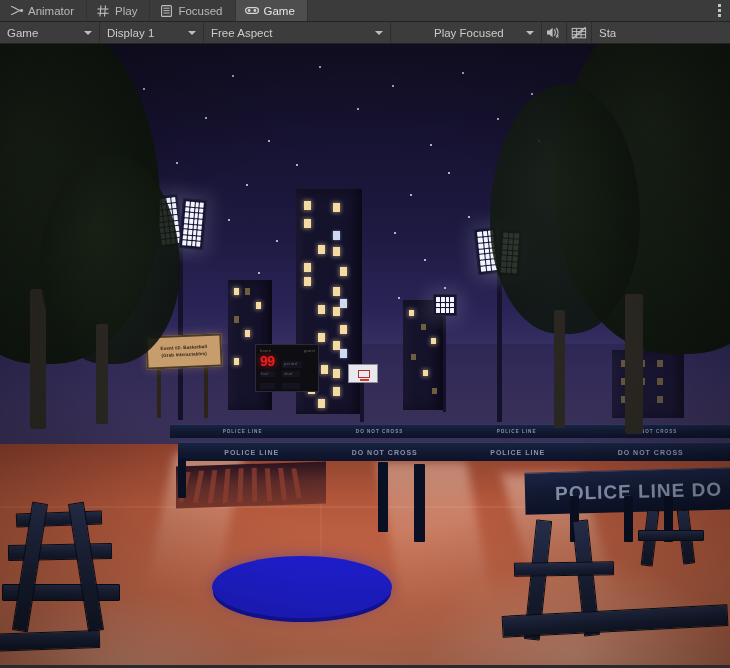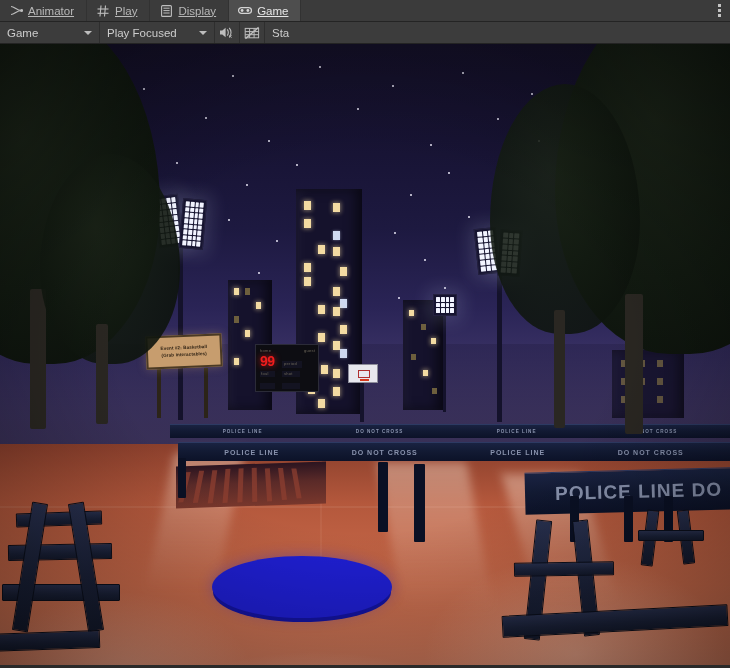--- a/index.html
+++ b/index.html
@@ -17,21 +17,21 @@
     background: #3b3b3b;
     display: flex; align-items: stretch;
     border-bottom: 1px solid #242424;
   }
   .tab {
     display: flex; align-items: center; gap: 5px;
     padding: 0 12px 0 9px;
     font-size: 11.5px; color: #b8b8b8;
     background: #3b3b3b;
     border-right: 1px solid #323232;
-    cursor: default; user-select: none; text-decoration: underline;
+    cursor: default; user-select: none;
   }
   .tab.active { background: #4e4e4e; color: #e6e6e6; }
   .tab .ticon { width: 14px; height: 13px; display: inline-flex; align-items: center; justify-content: center; opacity: .92; }
   .tab .ticon svg { display: block; }
   .tabspacer { flex: 1; background: #3b3b3b; }
   .kebab {
     width: 22px; display: flex; flex-direction: column;
     align-items: center; justify-content: center; gap: 2px;
     background: #3b3b3b;
   }
@@ -61,21 +61,21 @@
   .tb-game { width: 100px; }
   .tb-display { width: 104px; }
   .tb-aspect { flex: 0 0 187px; }
   .tb-scale { display: flex; align-items: center; gap: 6px; padding: 0 9px; }
   .slider { display: flex; align-items: center; }
   .slider .knob {
     width: 11px; height: 11px; border-radius: 50%;
     background: #9a9a9a; display: block;
   }
   .slider .track { width: 26px; height: 2px; background: #9a9a9a; display: block; }
-  .tb-play { width: 115px; }
+  .tb-play { width: 115px; margin-left: 36px; }
   .iconbtn {
     width: 25px; display: flex; align-items: center; justify-content: center;
     border-right: 1px solid #2e2e2e;
   }
   .iconbtn svg { display: block; opacity: .88; }
   .tb-stats { padding: 0 7px; display: flex; align-items: center; overflow: hidden; }
 
   
   .gameview {
     position: absolute; left: 0; top: 44px;
@@ -252,21 +252,21 @@
       <span class="ticon">
         <svg width="11" height="12" viewBox="0 0 11 12">
           <rect x="0.6" y="0.6" width="9.8" height="10.8" rx="1" fill="none" stroke="#c9c9c9" stroke-width="1.1"></rect>
           <g stroke="#c9c9c9" stroke-width="1">
             <line x1="2.4" y1="3.2" x2="8.6" y2="3.2"></line>
             <line x1="2.4" y1="5.6" x2="8.6" y2="5.6"></line>
             <line x1="2.4" y1="8" x2="8.6" y2="8"></line>
           </g>
         </svg>
       </span>
-      <span>Display</span>
+      <span>Focused</span>
     </div>
 
     <div class="tab active">
       <span class="ticon">
         <svg width="15" height="9" viewBox="0 0 15 9">
           <rect x="0.6" y="1.4" width="13.8" height="6.2" rx="3.1" fill="none" stroke="#e0e0e0" stroke-width="1.3"></rect>
           <circle cx="4.4" cy="4.5" r="1.5" fill="#e0e0e0"></circle>
           <circle cx="10.6" cy="4.5" r="1.5" fill="#e0e0e0"></circle>
         </svg>
       </span>
@@ -282,21 +282,29 @@
     </div>
   </div>
 
   <div class="toolbar">
 
     <div class="tb-item dd tb-game">
       <span>Game</span>
       <span class="caret"></span>
     </div>
 
-
+    <div class="tb-item dd tb-display">
+      <span>Display 1</span>
+      <span class="caret"></span>
+    </div>
+
+    <div class="tb-item dd tb-aspect">
+      <span>Free Aspect</span>
+      <span class="caret"></span>
+    </div>
 
 
     <div class="tb-item dd tb-play">
       <span>Play Focused</span>
       <span class="caret"></span>
     </div>
 
     <div class="iconbtn">
       <span>
         <svg width="16" height="13" viewBox="0 0 16 13">

